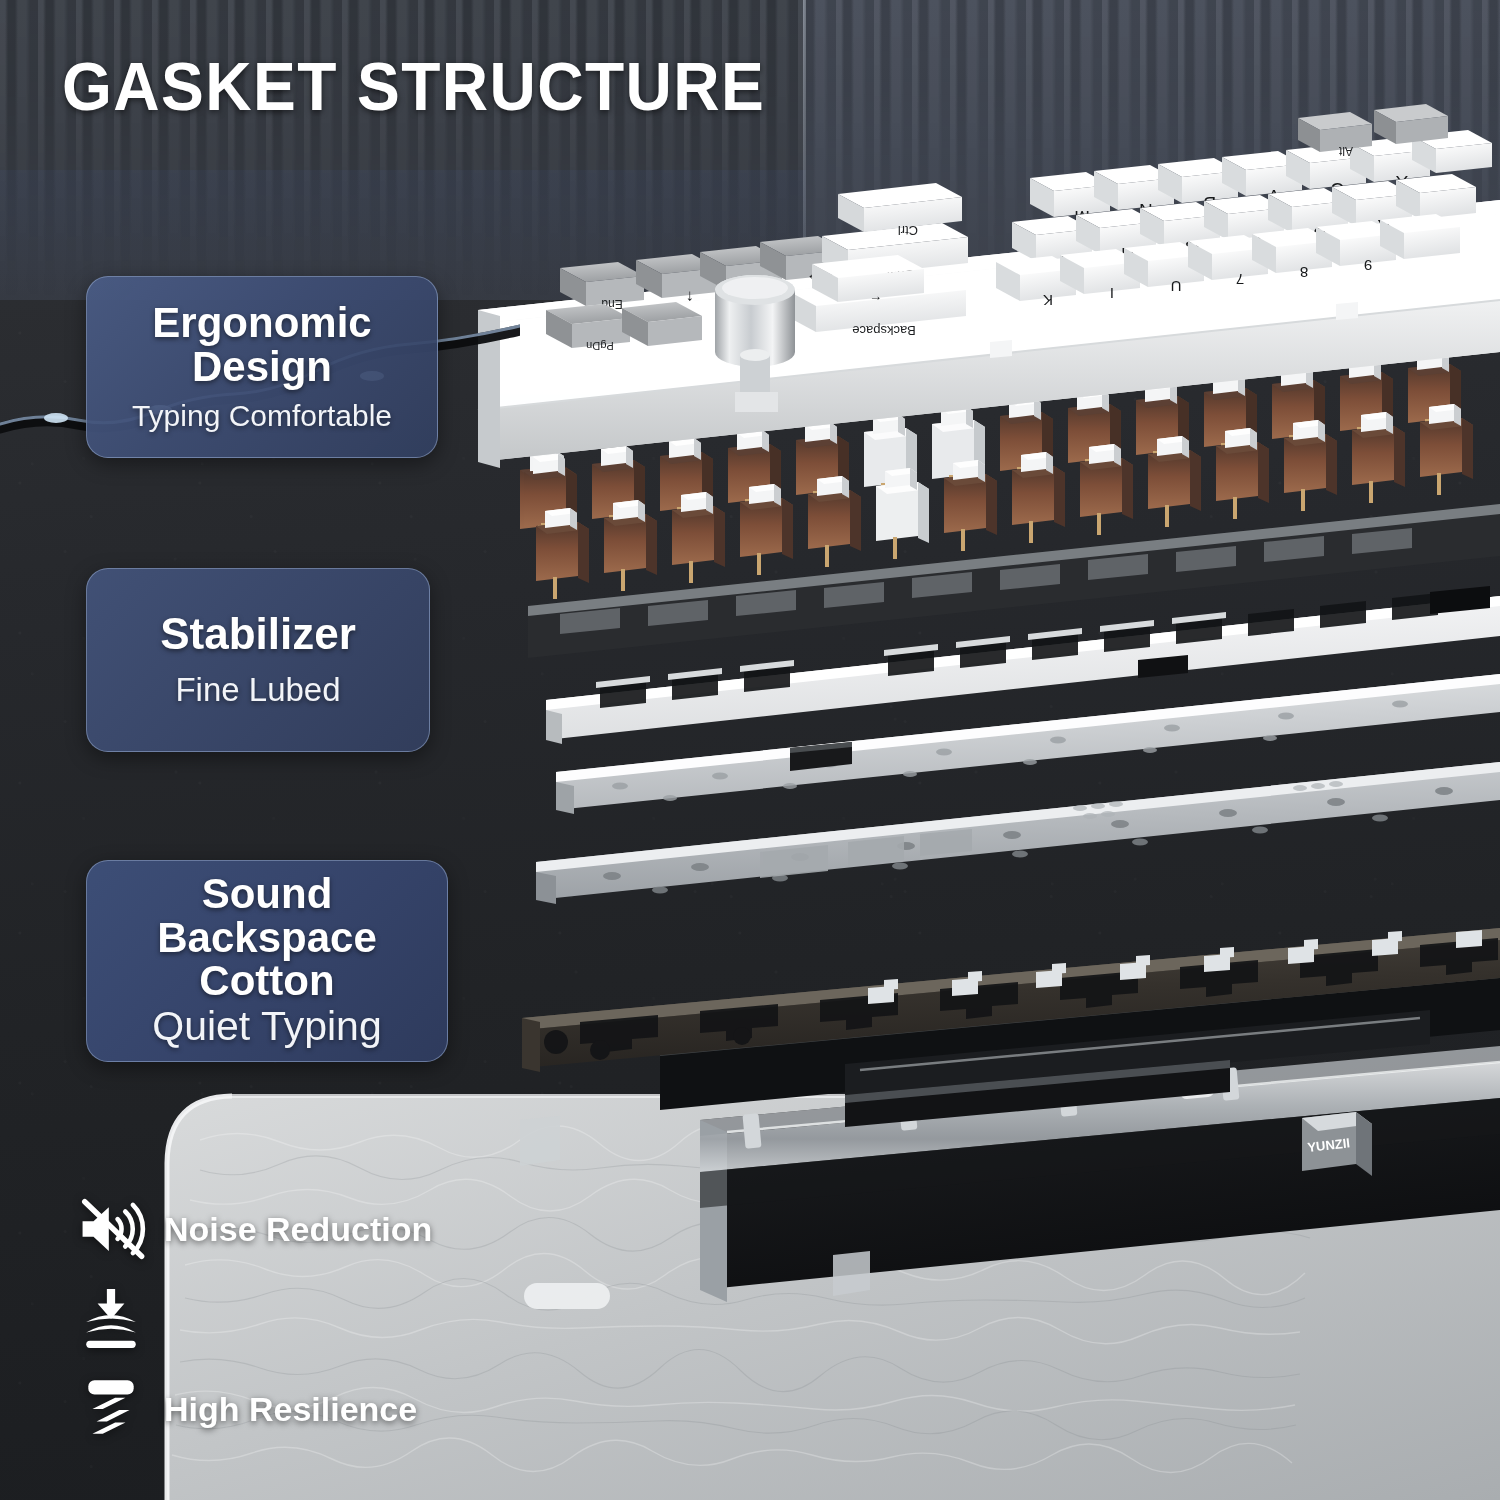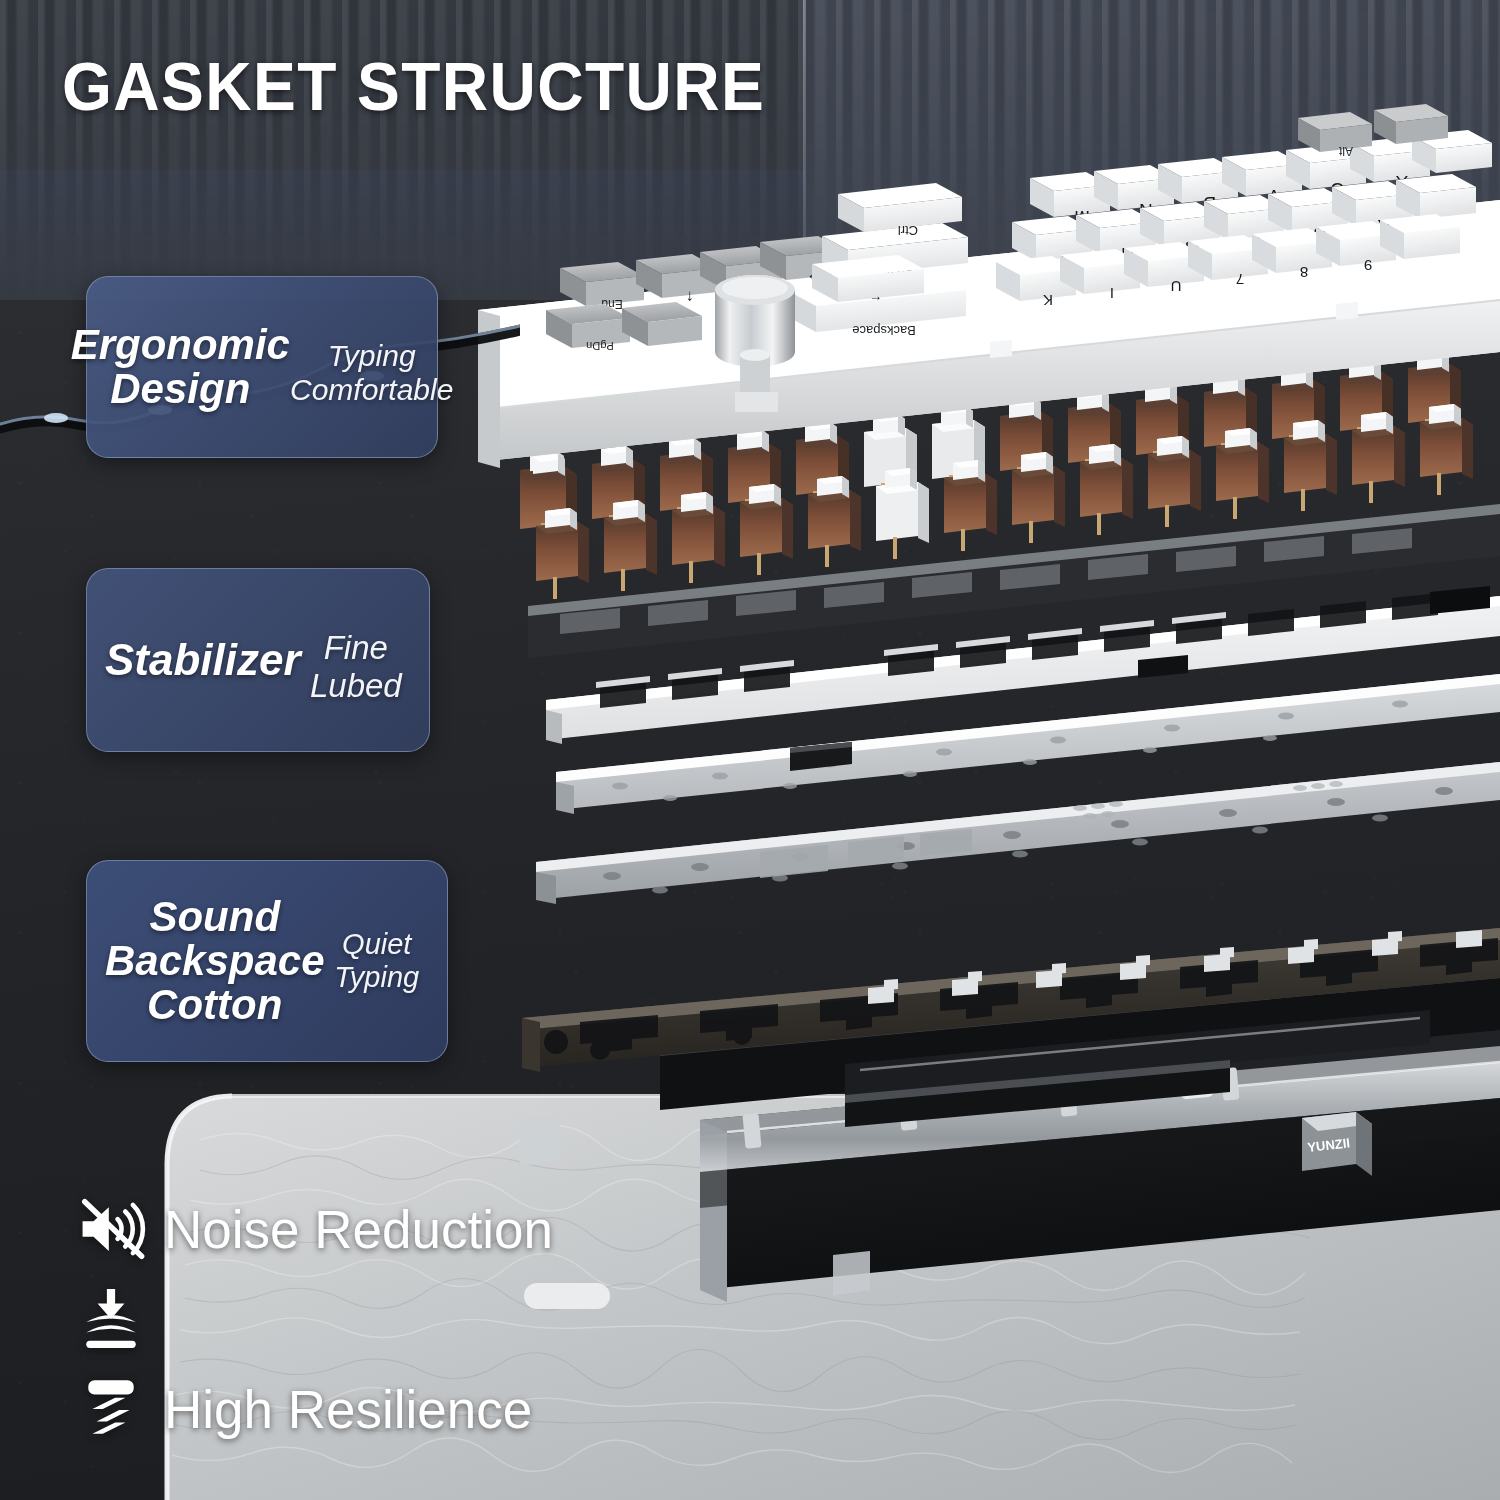--- a/index.html
+++ b/index.html
@@ -74,21 +74,21 @@
   .cable{ position:absolute; left:0px; top:300px; width:520px; height:160px; }
 
   
   .callout{
     position:absolute;
     border-radius:22px;
     border:1.5px solid rgba(150,170,205,.55);
     color:#fff; text-align:center;
     box-shadow:0 6px 20px rgba(0,0,0,.4);
     padding:14px 18px;
-    display:flex; flex-direction:row; justify-content:center; align-items:center;font-style:italic;
+    display:flex; flex-direction:column; justify-content:center; align-items:center;
   }
   .callout.c1{
     left:86px; top:276px; width:352px; height:182px;
     background:linear-gradient(135deg,rgba(74,92,134,.93) 0%,rgba(62,78,117,.92) 45%,rgba(50,63,96,.93) 100%);
   }
   .callout.c2{
     left:86px; top:568px; width:344px; height:184px;
     background:linear-gradient(135deg,rgba(66,82,120,.97) 0%,rgba(58,72,107,.97) 50%,rgba(50,62,93,.97) 100%);
   }
   .callout.c3{
@@ -102,37 +102,37 @@
   .c1 .co-title{ font-size:42px; }
   .c2 .co-title{ font-size:44px; }
   .c3 .co-title{ font-size:42px; }
   .co-sub{
     font-weight:normal; color:#f2f4f8;
     text-shadow:0 2px 5px rgba(0,0,0,.45);
     margin-top:11px;
   }
   .c1 .co-sub{ font-size:30px; }
   .c2 .co-sub{ font-size:33px; margin-top:14px; }
-  .c3 .co-sub{ font-size:29px; margin-top:0; }
+  .c3 .co-sub{ font-size:41px; margin-top:0; }
 
   
   .kb{ position:absolute; left:0; top:0; width:1500px; height:1500px; }
 
   
   .features{ position:absolute; left:72px; top:1190px; width:620px; }
   .feat{
     display:flex; align-items:center; height:78px; margin-bottom:12px;
   }
   .feat-icon{
     width:78px; height:70px; flex:0 0 78px;
     display:flex; align-items:center; justify-content:center;
     filter:drop-shadow(0 2px 4px rgba(0,0,0,.5));
   }
   .feat-label{
-    font-size:53px; font-weight:normal; color:#ffffff;
+    font-size:34px; font-weight:bold; color:#ffffff;
     margin-left:14px; white-space:nowrap;
     text-shadow:0 2px 6px rgba(0,0,0,.55);
   }
 </style>
 </head>
 <body>
 
 <div id="stage">
 
   <div class="bg-base"></div>

